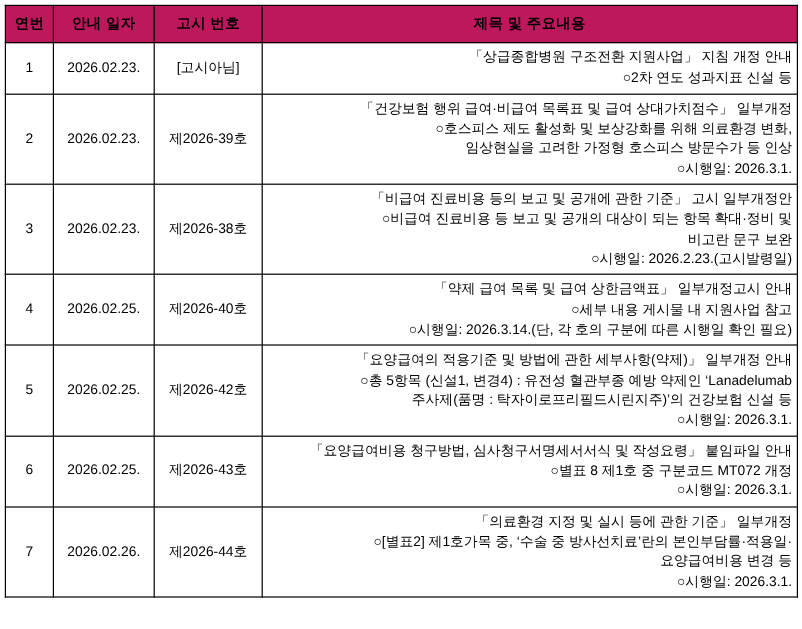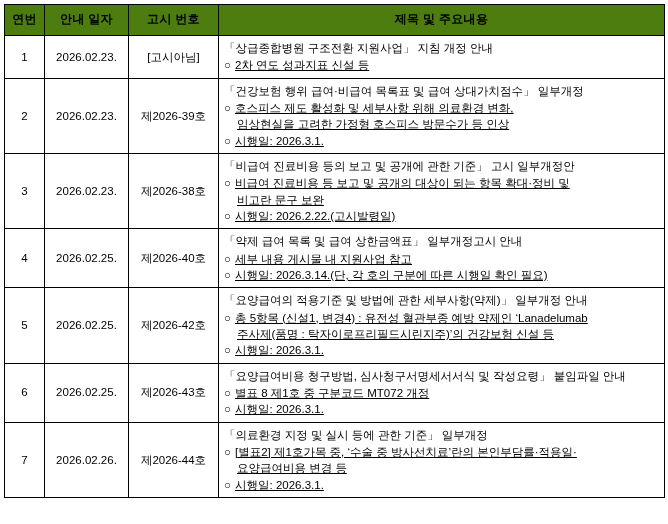--- a/index.html
+++ b/index.html
@@ -26,50 +26,49 @@
   #notice-table col.c-title { width: 446px; }
 
   #notice-table th,
   #notice-table td {
     border: 1px solid #000000;
     vertical-align: middle;
     font-size: 11.5px;
     line-height: 1.42;
   }
   #notice-table thead th {
-    background: #4d7c0f;
+    background: #be185d;
     font-weight: bold;
     text-align: center;
     height: 26px;
     padding: 2px 0;
     font-size: 12px;
     letter-spacing: 0.3px;
   }
   #notice-table td.cell-no,
   #notice-table td.cell-date,
   #notice-table td.cell-num {
     text-align: center;
     font-size: 11.5px;
     padding: 2px 1px;
   }
   #notice-table td.cell-title {
-    text-align: left;
+    text-align: right;
     padding: 4px 4px 4px 5px;
   }
   .title-main {
     margin: 0 0 1px 0;
     white-space: nowrap;
     overflow: hidden;
   }
   .title-line {
     margin: 0;
     padding-left: 0;
     white-space: nowrap;
     overflow: hidden;
-    text-decoration: underline;
   }
   .title-line.indent {
     padding-left: 13px;
   }
   .bullet {
     display: inline-block;
     width: 11px;
   }
 </style>
 </head>
@@ -99,34 +98,34 @@
           <div class="title-main">「상급종합병원 구조전환 지원사업」 지침 개정 안내</div>
           <div class="title-line"><span class="bullet">○</span><span>2차 연도 성과지표 신설 등</span></div>
         </td>
       </tr>
       <tr>
         <td class="cell-no">2</td>
         <td class="cell-date">2026.02.23.</td>
         <td class="cell-num">제2026-39호</td>
         <td class="cell-title">
           <div class="title-main">「건강보험 행위 급여·비급여 목록표 및 급여 상대가치점수」 일부개정</div>
-          <div class="title-line"><span class="bullet">○</span><span>호스피스 제도 활성화 및 세부사항 위해 의료환경 변화,</span></div>
+          <div class="title-line"><span class="bullet">○</span><span>호스피스 제도 활성화 및 보상강화를 위해 의료환경 변화,</span></div>
           <div class="title-line indent"><span>임상현실을 고려한 가정형 호스피스 방문수가 등 인상</span></div>
           <div class="title-line"><span class="bullet">○</span><span>시행일: 2026.3.1.</span></div>
         </td>
       </tr>
       <tr>
         <td class="cell-no">3</td>
         <td class="cell-date">2026.02.23.</td>
         <td class="cell-num">제2026-38호</td>
         <td class="cell-title">
           <div class="title-main">「비급여 진료비용 등의 보고 및 공개에 관한 기준」 고시 일부개정안</div>
           <div class="title-line"><span class="bullet">○</span><span>비급여 진료비용 등 보고 및 공개의 대상이 되는 항목 확대·정비 및</span></div>
           <div class="title-line indent"><span>비고란 문구 보완</span></div>
-          <div class="title-line"><span class="bullet">○</span><span>시행일: 2026.2.22.(고시발령일)</span></div>
+          <div class="title-line"><span class="bullet">○</span><span>시행일: 2026.2.23.(고시발령일)</span></div>
         </td>
       </tr>
       <tr>
         <td class="cell-no">4</td>
         <td class="cell-date">2026.02.25.</td>
         <td class="cell-num">제2026-40호</td>
         <td class="cell-title">
           <div class="title-main">「약제 급여 목록 및 급여 상한금액표」 일부개정고시 안내</div>
           <div class="title-line"><span class="bullet">○</span><span>세부 내용 게시물 내 지원사업 참고</span></div>
           <div class="title-line"><span class="bullet">○</span><span>시행일: 2026.3.14.(단, 각 호의 구분에 따른 시행일 확인 필요)</span></div>

